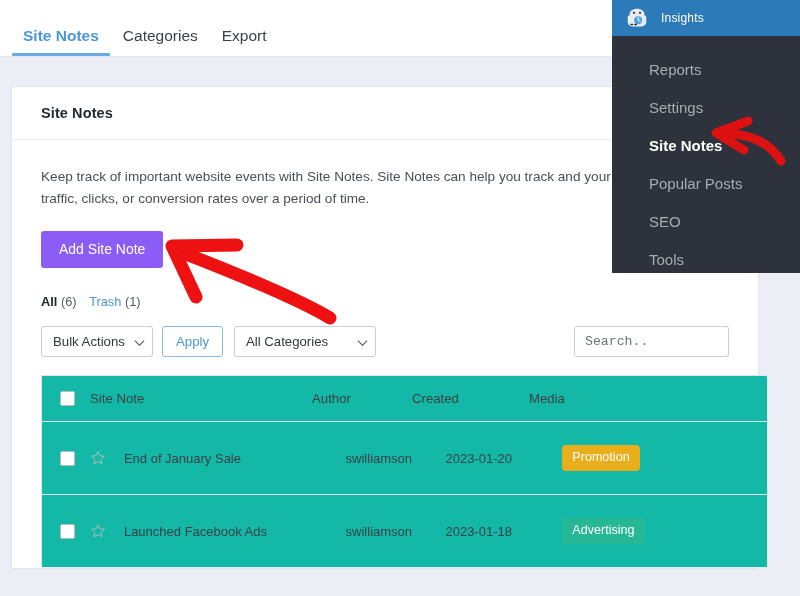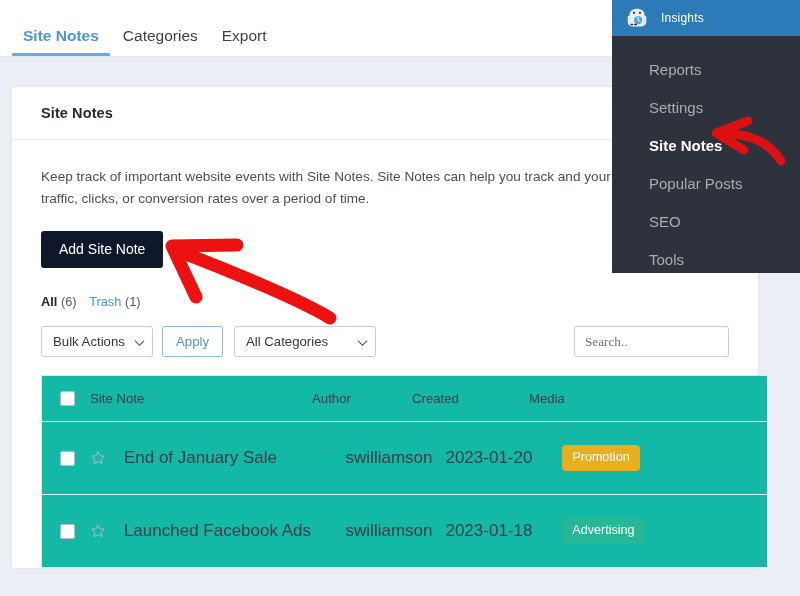--- a/index.html
+++ b/index.html
@@ -51,21 +51,21 @@
   .card-title { font-size: 14.5px; color: #23282d; font-weight: 600; letter-spacing: .1px; }
 
   .card-body { padding: 26px 29px 0 29px; }
   .desc {
     font-size: 13.6px; color: #4a4f57; line-height: 1.62;
     max-width: 660px;
   }
   .btn-primary {
     display: inline-block;
     margin-top: 21px;
-    background: #0f172a;
+    background: #8b5cf6;
     color: #ffffff;
     font-size: 14px;
     border: none;
     border-radius: 3px;
     padding: 10px 18px 11px 18px;
     cursor: pointer;
     font-family: inherit;
   }
 
   
@@ -120,21 +120,21 @@
   }
   .search {
     position: absolute; right: 0; top: 0;
     width: 155px; height: 31px;
     border: 1px solid #c8ccd4;
     border-radius: 3px;
     background: #fff;
     font-size: 13.2px;
     color: #32373c;
     padding: 0 10px;
-    font-family: Liberation Serif, serif;
+    font-family: Liberation Mono, monospace;
     outline: none;
   }
   .search::placeholder { color: #6d737b; }
 
   
   .table {
     margin-top: 18px;
     width: 727px;
     border: 1px solid #e2e4ec;
     border-bottom: none;
@@ -147,21 +147,21 @@
 
   .c-check { width: 48px; padding-left: 18px; display:flex; align-items:center; }
   .c-star  { width: 34px; display:flex; align-items:center; }
   .c-note  { width: 222px; }
   .c-author{ width: 100px; }
   .c-created{ width: 117px; }
   .c-cat   { width: 145px; }
   .c-media { width: 60px; }
 
   .th { font-size: 13.2px; color: #3b4049; font-weight: 400; }
-  .td { font-size: 17px; color: #3b4049; }
+  .td { font-size: 13px; color: #3b4049; }
 
   .cbox {
     width: 15px; height: 15px;
     border: 1px solid #b8bcc5;
     border-radius: 2px;
     background: #fff;
     display: inline-block;
     cursor: pointer;
   }
   .star { width: 16px; height: 16px; display: block; cursor: pointer; }

